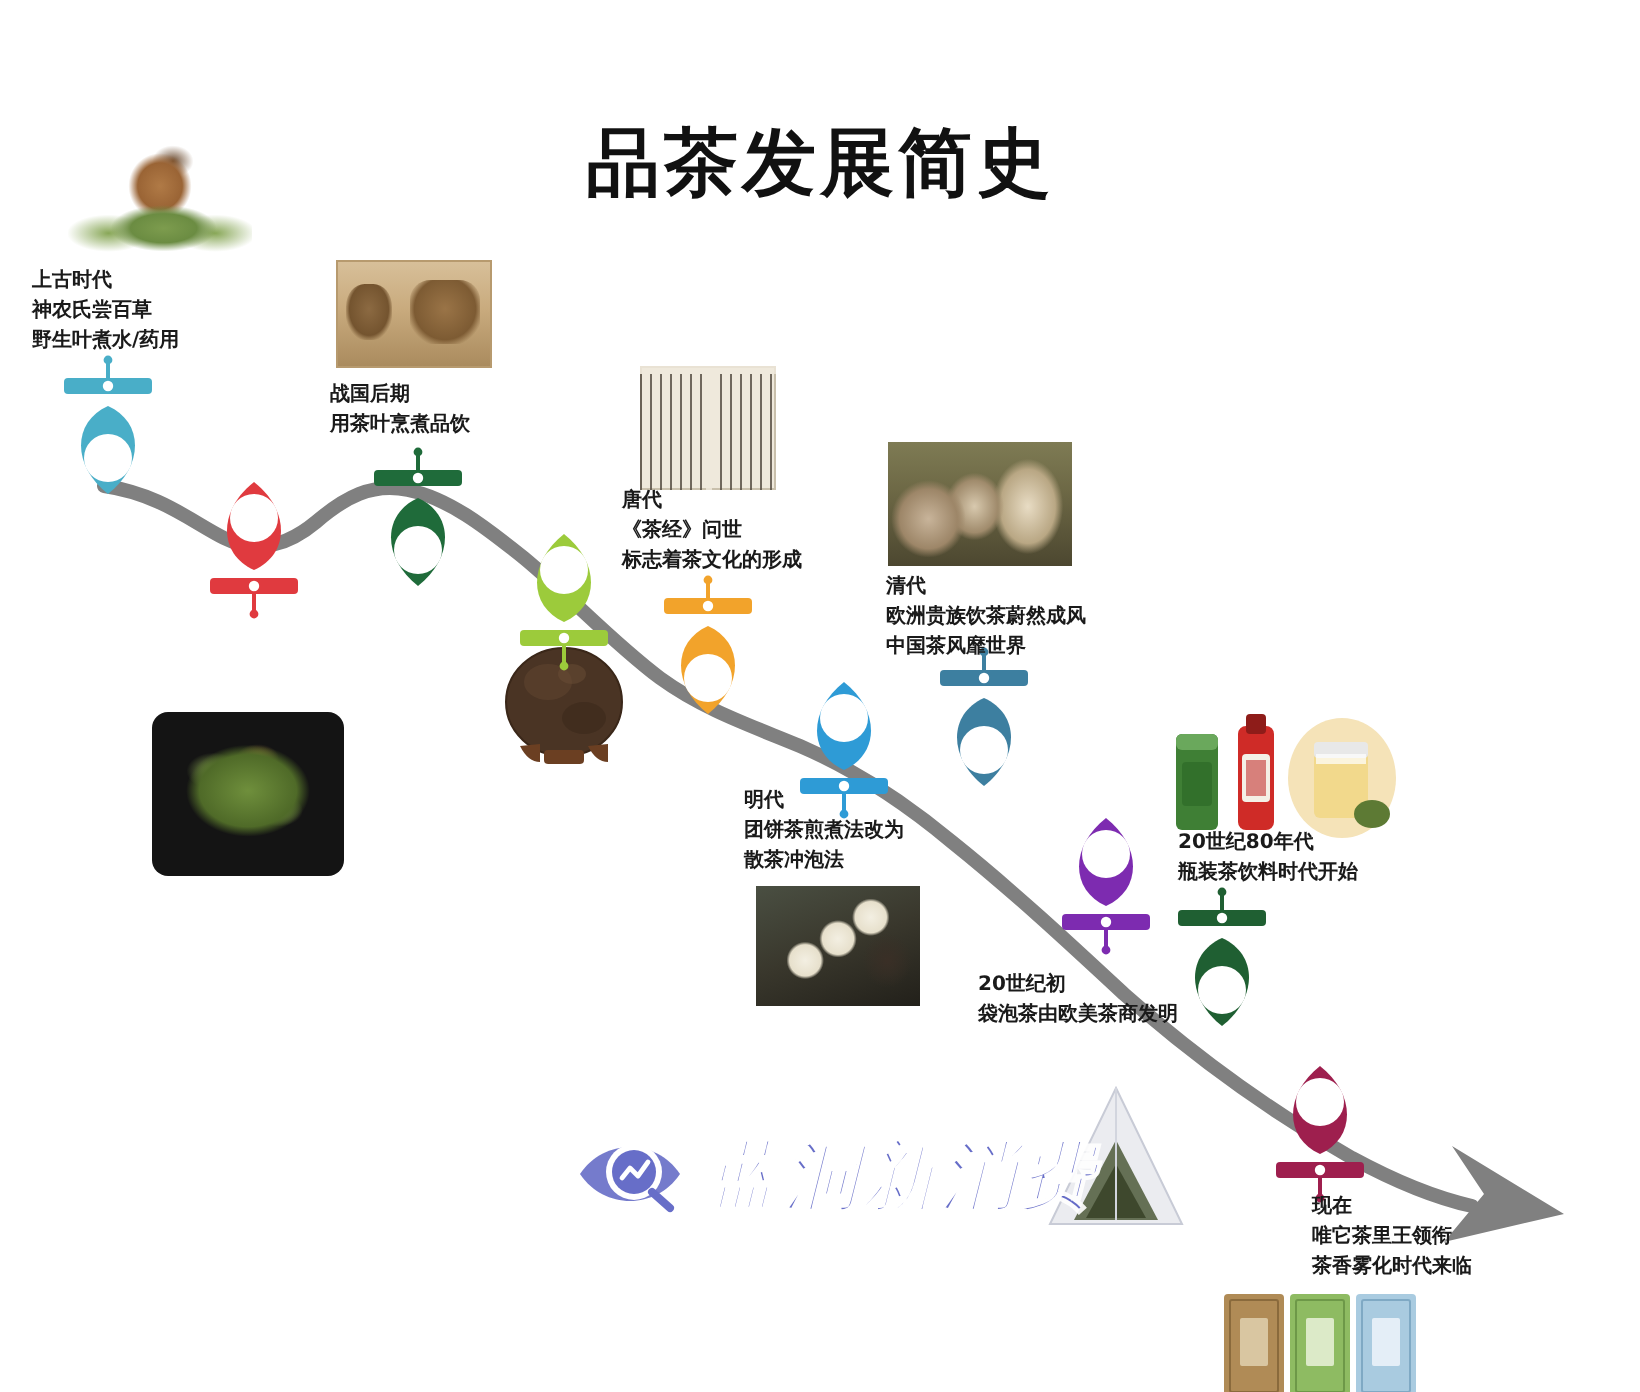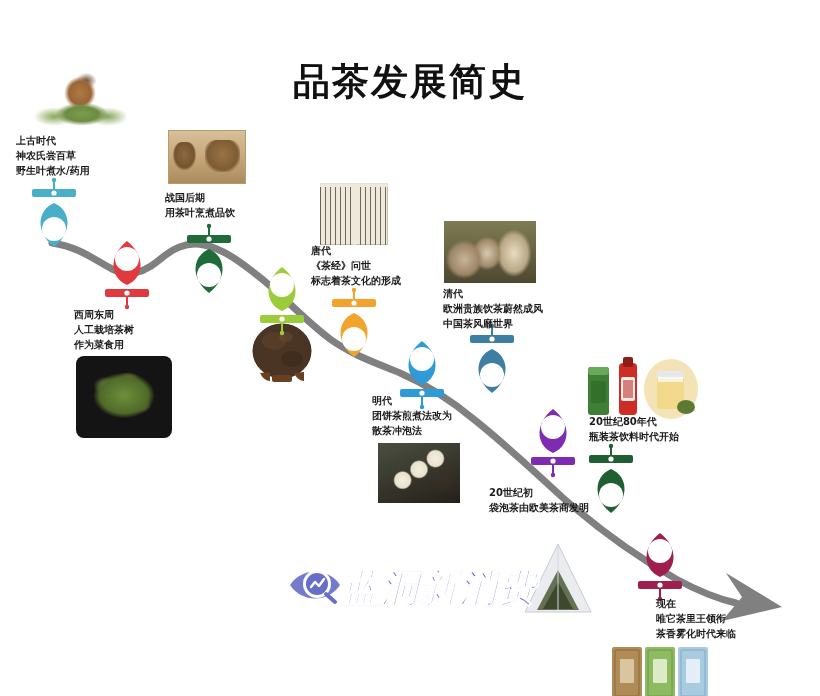--- a/index.html
+++ b/index.html
@@ -151,22 +151,22 @@
   .ph-pyramid { background: transparent; }
   
   .ph-bottles { background: transparent; }
   
   .ph-boxes { background: transparent; }
 
   
   .watermark {
     position: absolute;
     display: flex;
-    align-items: flex-start;
-    gap: 0;
+    align-items: flex-end;
+    gap: 11px;
     opacity: .92;
   }
   .wm-text {
     font-size: 38px;
     font-weight: bold;
     font-style: italic;
     letter-spacing: 1px;
     color: #5b62c4;
     font-family: "DejaVu Sans", "Liberation Sans", sans-serif;
     -webkit-text-stroke: 1px #ffffff;
@@ -381,25 +381,20 @@
       <circle cx="26" cy="76" r="2.2" fill="#9e1f4e"></circle>
     </svg>
   </div>
 
   <div class="label" style="left:16px; top:98px;">
     <div>上古时代</div>
     <div>神农氏尝百草</div>
     <div>野生叶煮水/药用</div>
   </div>
 
-  <div class="label" style="left:74px; top:272px;">
-    <div>西周东周</div>
-    <div>人工栽培茶树</div>
-    <div>作为菜食用</div>
-  </div>
 
   <div class="label" style="left:165px; top:155px;">
     <div>战国后期</div>
     <div>用茶叶烹煮品饮</div>
   </div>
 
 
   <div class="label" style="left:311px; top:208px;">
     <div>唐代</div>
     <div>《茶经》问世</div>

